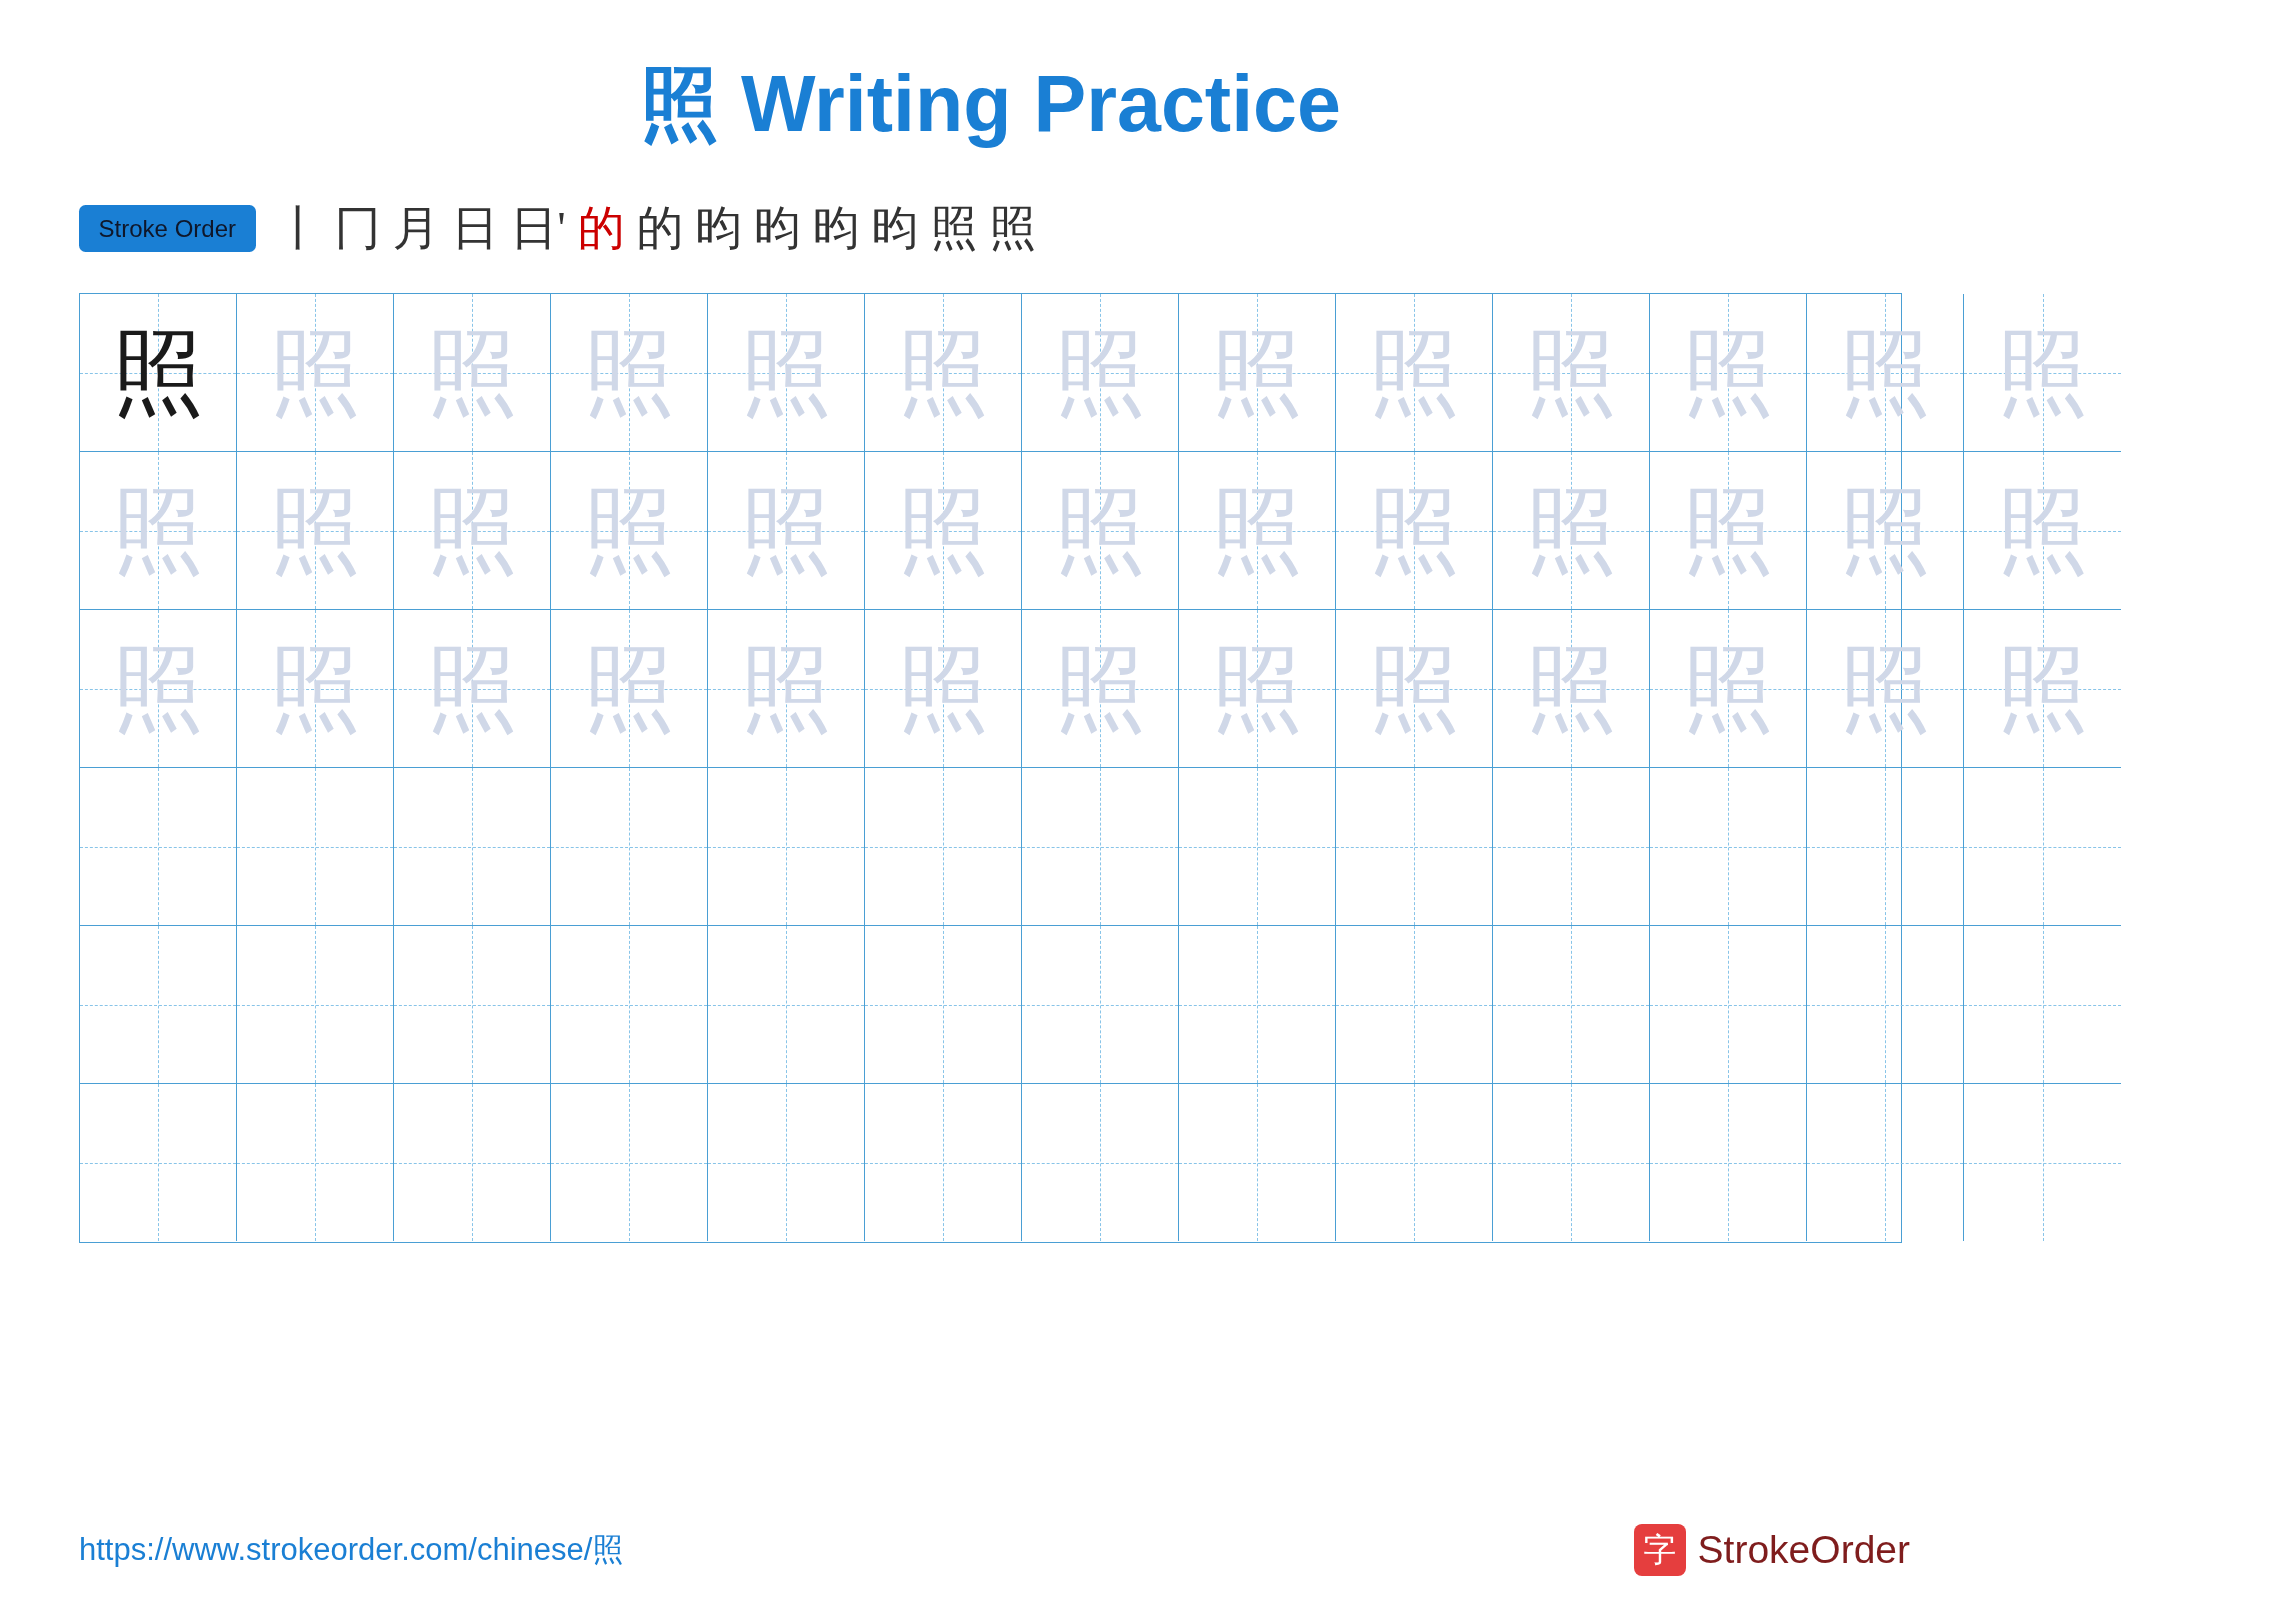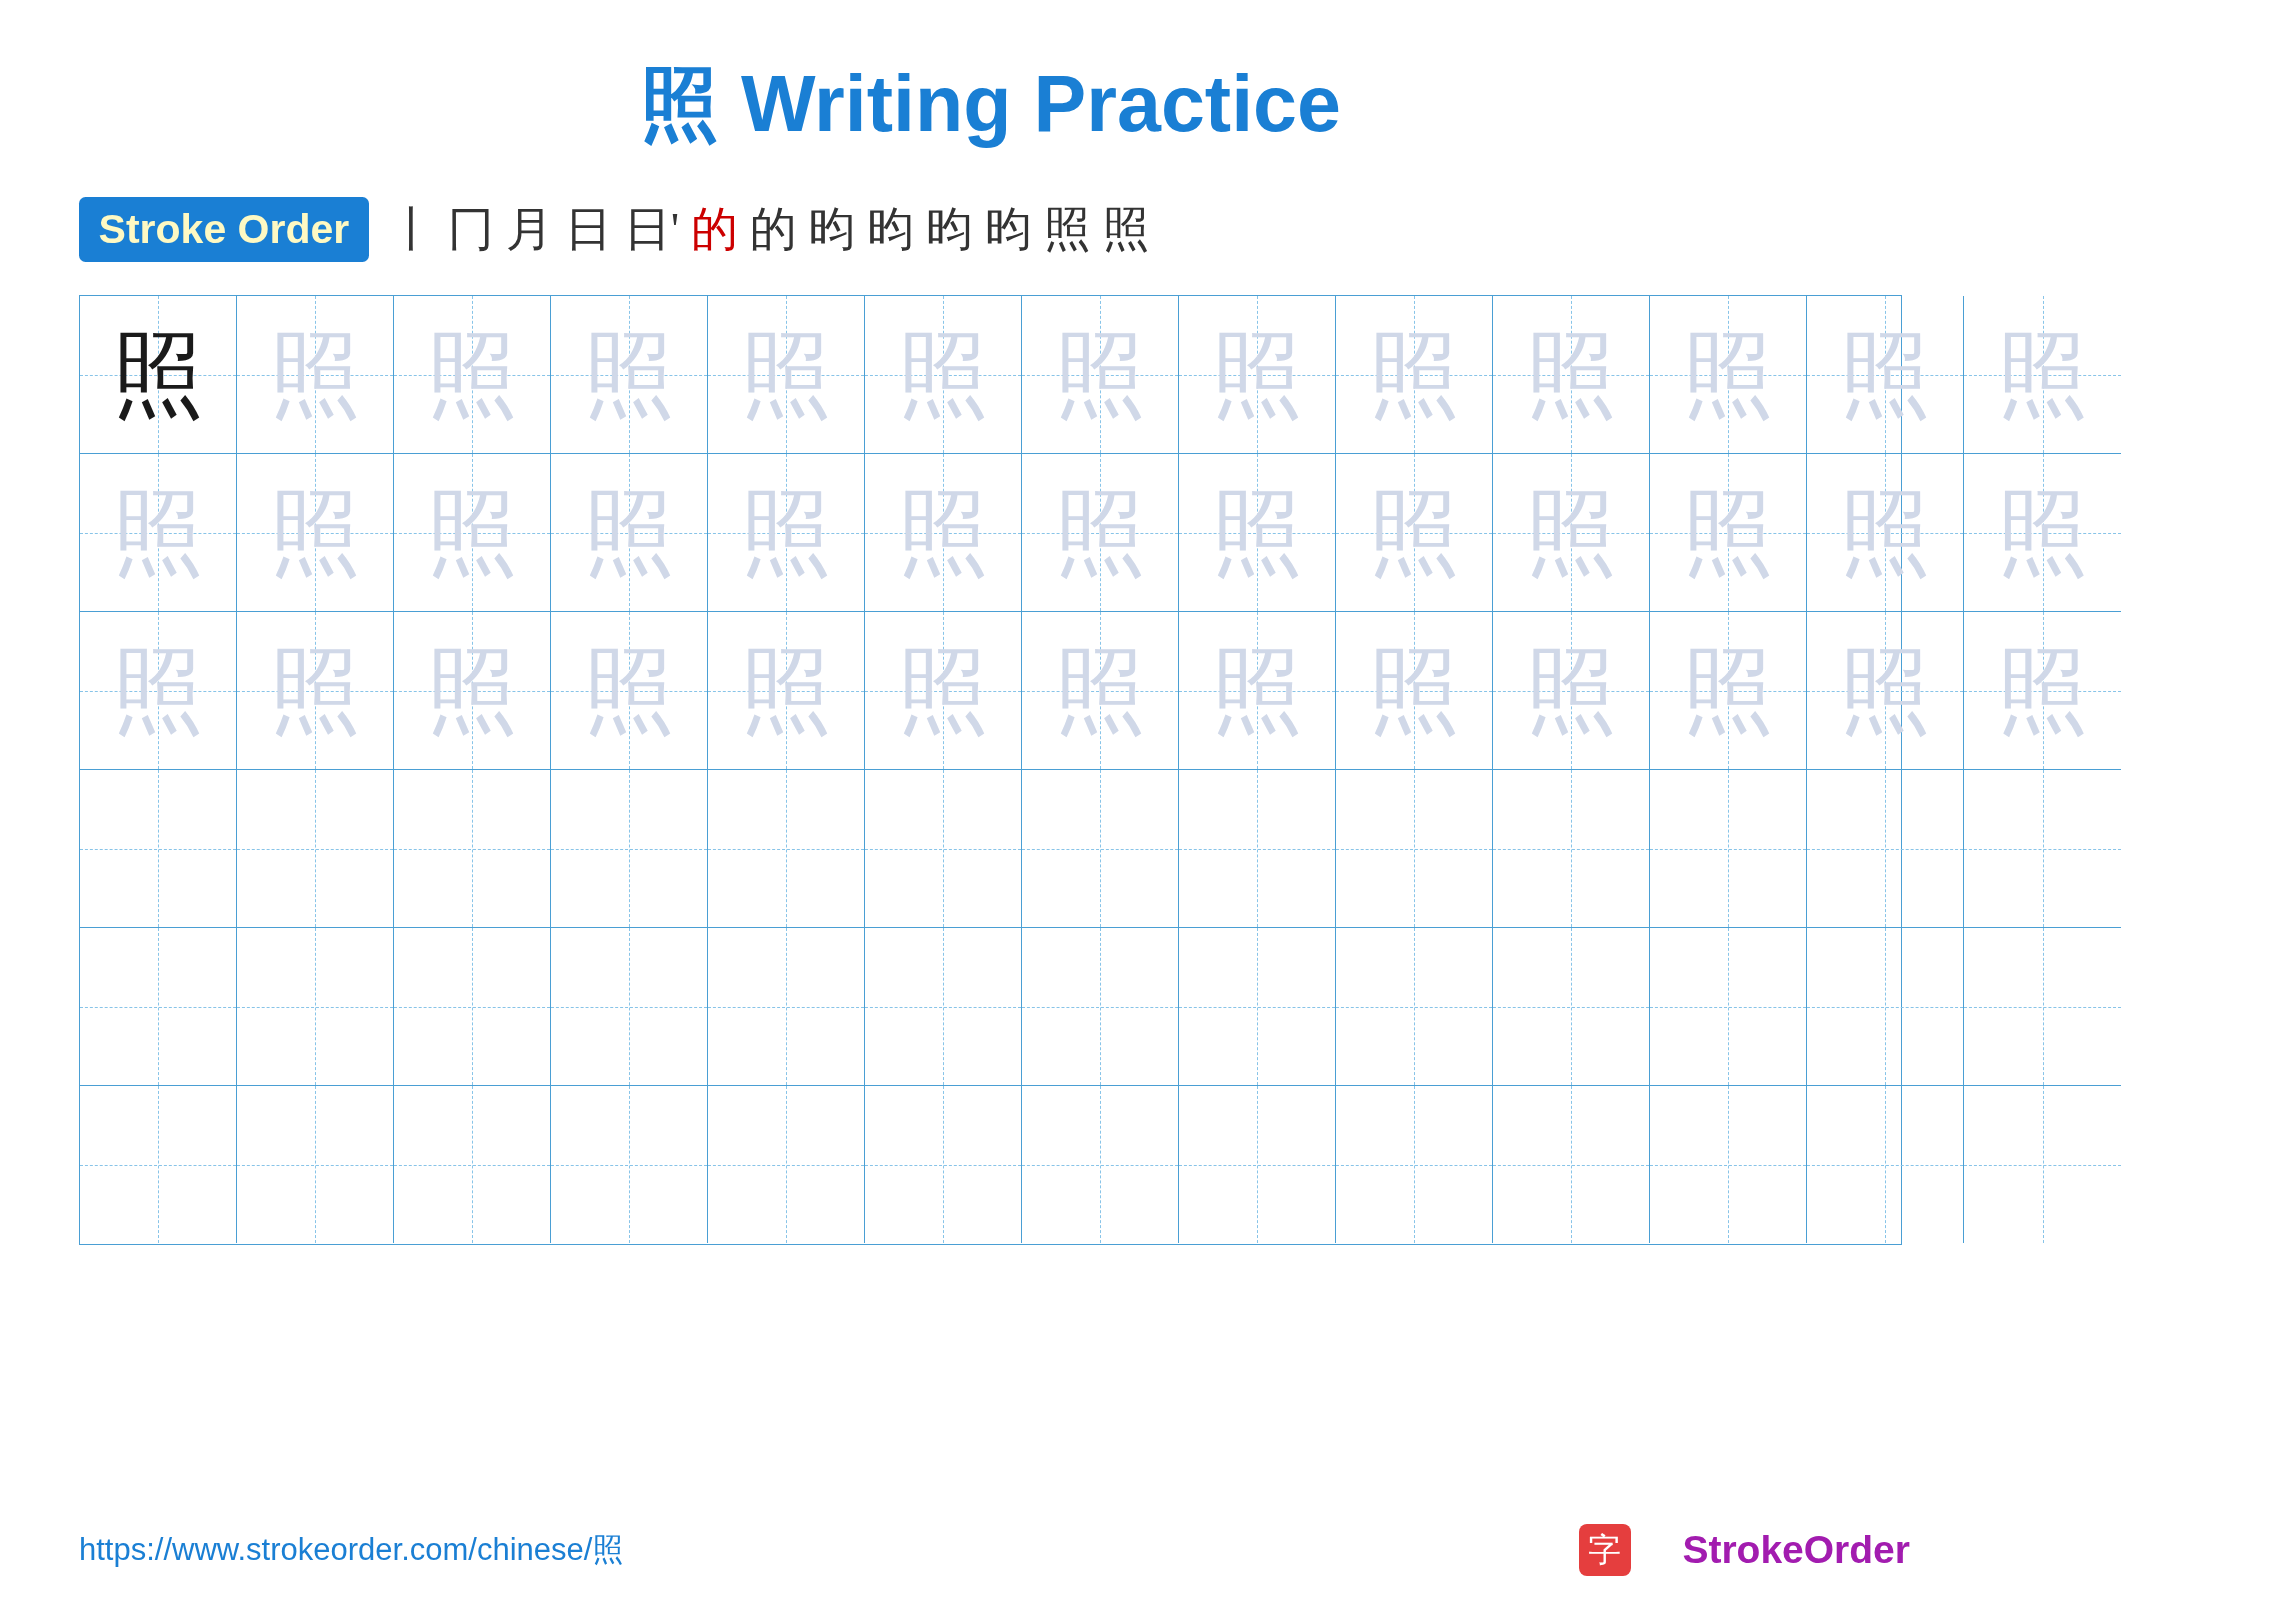--- a/index.html
+++ b/index.html
@@ -31,23 +31,23 @@
 
     .stroke-order-row {
       display: flex;
       align-items: center;
       margin-bottom: 33px;
       gap: 19.6px;
     }
 
     .stroke-order-badge {
       background: #1a7fd4;
-      color: #fef9c3;
-      font-size: 41px;
-      font-weight: bold;
+      color: #0f172a;
+      font-size: 24px;
+      font-weight: normal;
       padding: 9.2px 19.6px;
       border-radius: 6.5px;
       font-family: Arial, sans-serif;
       white-space: nowrap;
     }
 
     .stroke-chars {
       display: flex;
       align-items: center;
       gap: 11.8px;
@@ -162,24 +162,23 @@
       display: flex;
       align-items: center;
       justify-content: center;
       color: white;
       font-size: 33px;
       font-family: serif;
     }
 
     .logo-text {
       font-size: 39px;
-      font-weight: bold;
-      color: #a21caf;
+      font-weight: normal;
+      color: #7f1d1d;
       font-family: Arial, sans-serif;
-      margin-left: 40px;
     }
   </style>
 </head>
 <body>
 
 <div class="page">
 
   <h1 class="title">照 Writing Practice</h1>
 
   <div class="stroke-order-row">

